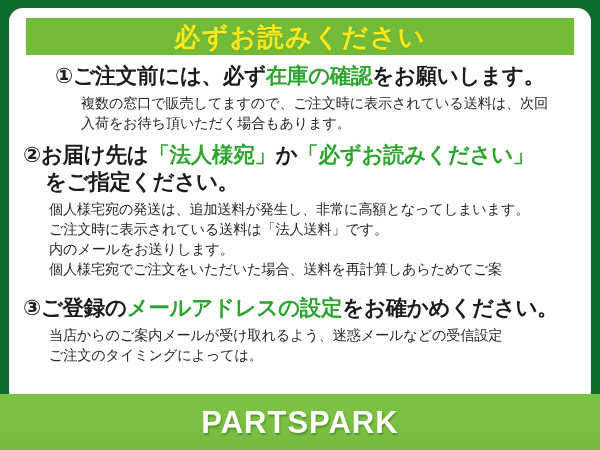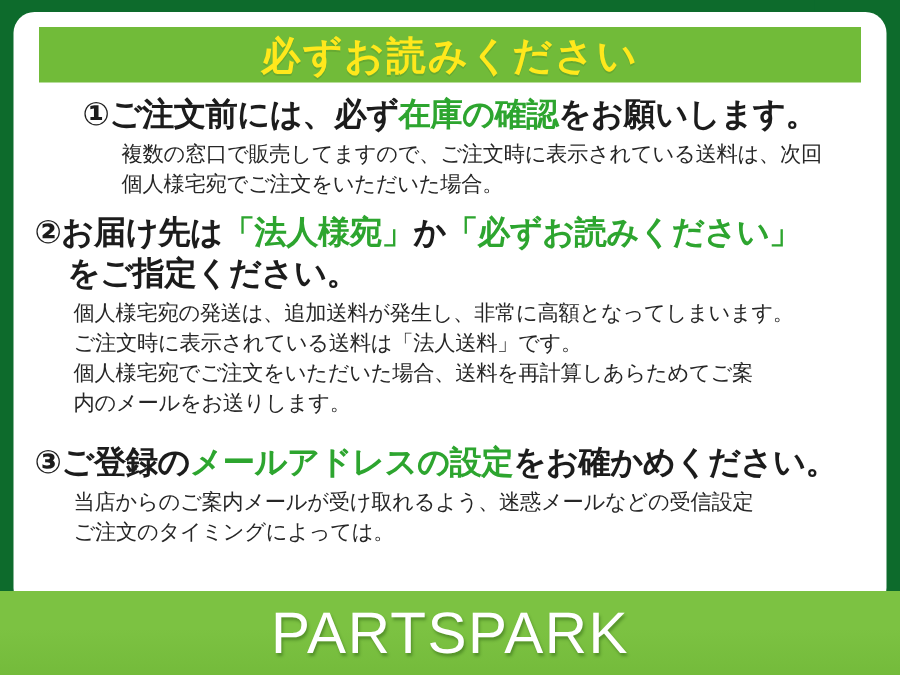--- a/index.html
+++ b/index.html
@@ -96,22 +96,22 @@
     bottom: 0;
     width: 600px;
     height: 56px;
     background: linear-gradient(to bottom, #7cc242 0%, #7cc242 45%, #74bb3b 100%);
     display: flex;
     align-items: center;
     justify-content: center;
   }
   .brand {
     color: #ffffff;
-    font-size: 39px;
-    font-weight: normal;
+    font-size: 31px;
+    font-weight: bold;
     letter-spacing: 1px;
     line-height: 1;
     text-shadow: 1px 2px 2px rgba(40,90,15,0.45);
   }
 </style>
 </head>
 <body>
 
 <div class="notice-card">
 
@@ -120,31 +120,31 @@
     <div class="title-banner">
       <div class="title-text">必ずお読みください</div>
     </div>
 
     <div class="items">
 
       <div class="item item-1">
         <div class="item-heading"><span>①ご注文前には、必ず</span><span class="hl">在庫の確認</span><span>をお願いします。</span></div>
         <div class="item-body">
           <div>複数の窓口で販売してますので、ご注文時に表示されている送料は、次回</div>
-          <div>個人様宅宛でご注文をいただいた場合。</div>
+          <div>入荷をお待ち頂いただく場合もあります。</div>
         </div>
       </div>
 
       <div class="item item-2">
         <div class="item-heading"><span>②お届け先は</span><span class="hl">「法人様宛」</span><span>か</span><span class="hl">「必ずお読みください」</span><span class="heading-line2">をご指定ください。</span></div>
         <div class="item-body">
           <div>個人様宅宛の発送は、追加送料が発生し、非常に高額となってしまいます。</div>
           <div>ご注文時に表示されている送料は「法人送料」です。</div>
+          <div>内のメールをお送りします。</div>
           <div>個人様宅宛でご注文をいただいた場合、送料を再計算しあらためてご案</div>
-          <div>内のメールをお送りします。</div>
         </div>
       </div>
 
       <div class="item item-3">
         <div class="item-heading"><span>③ご登録の</span><span class="hl">メールアドレスの設定</span><span>をお確かめください。</span></div>
         <div class="item-body">
           <div>当店からのご案内メールが受け取れるよう、迷惑メールなどの受信設定</div>
           <div>ご注文のタイミングによっては。</div>
         </div>
       </div>

